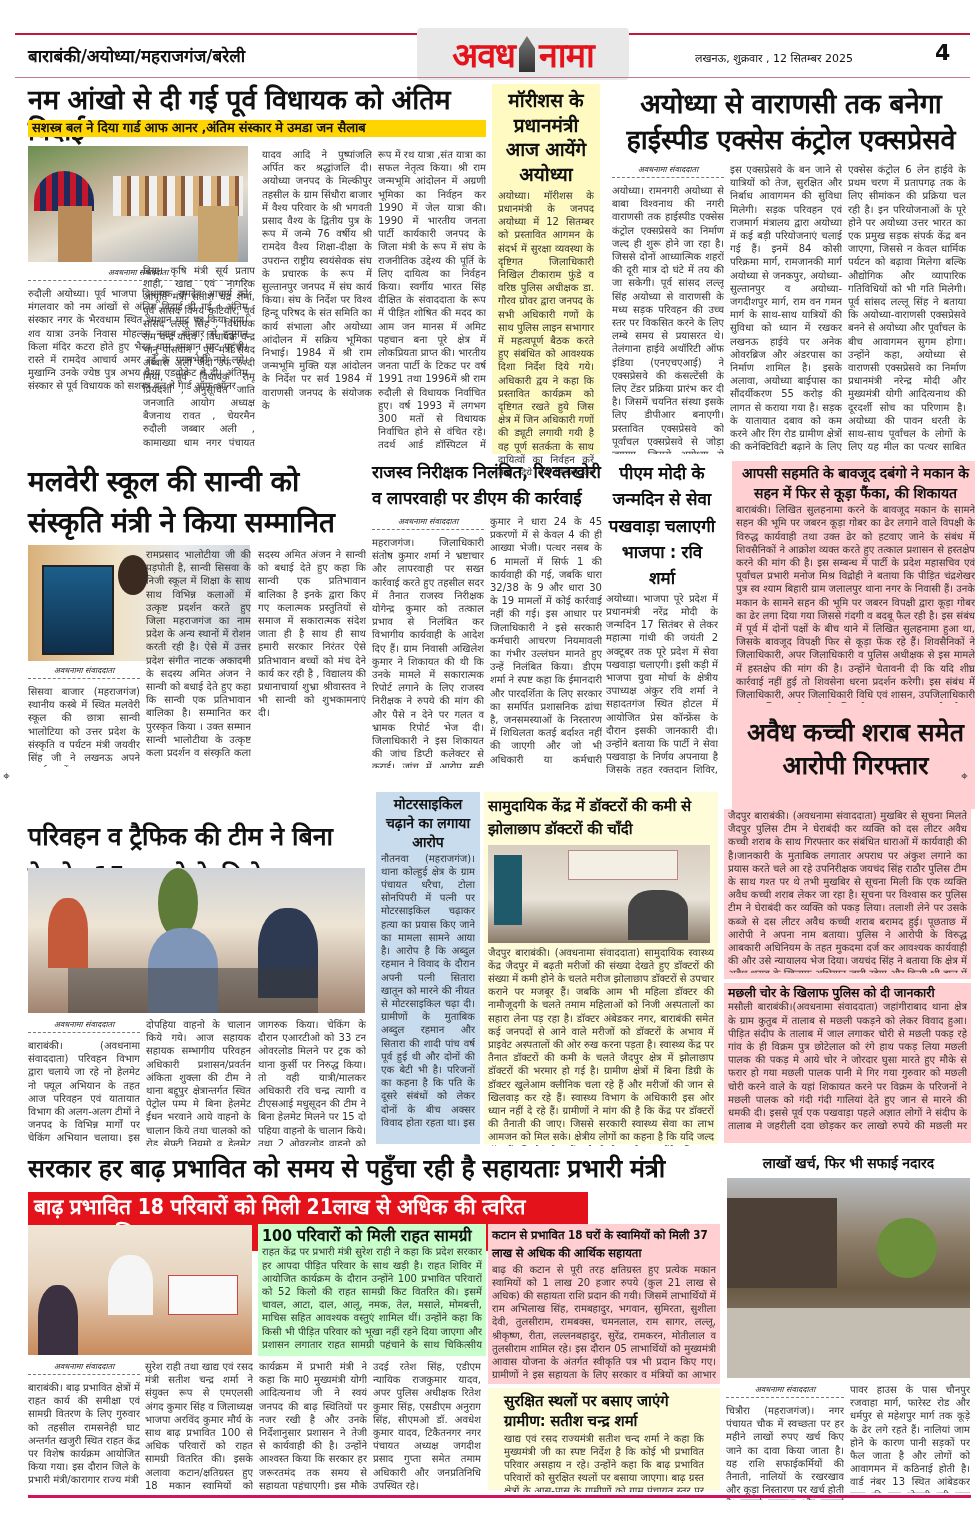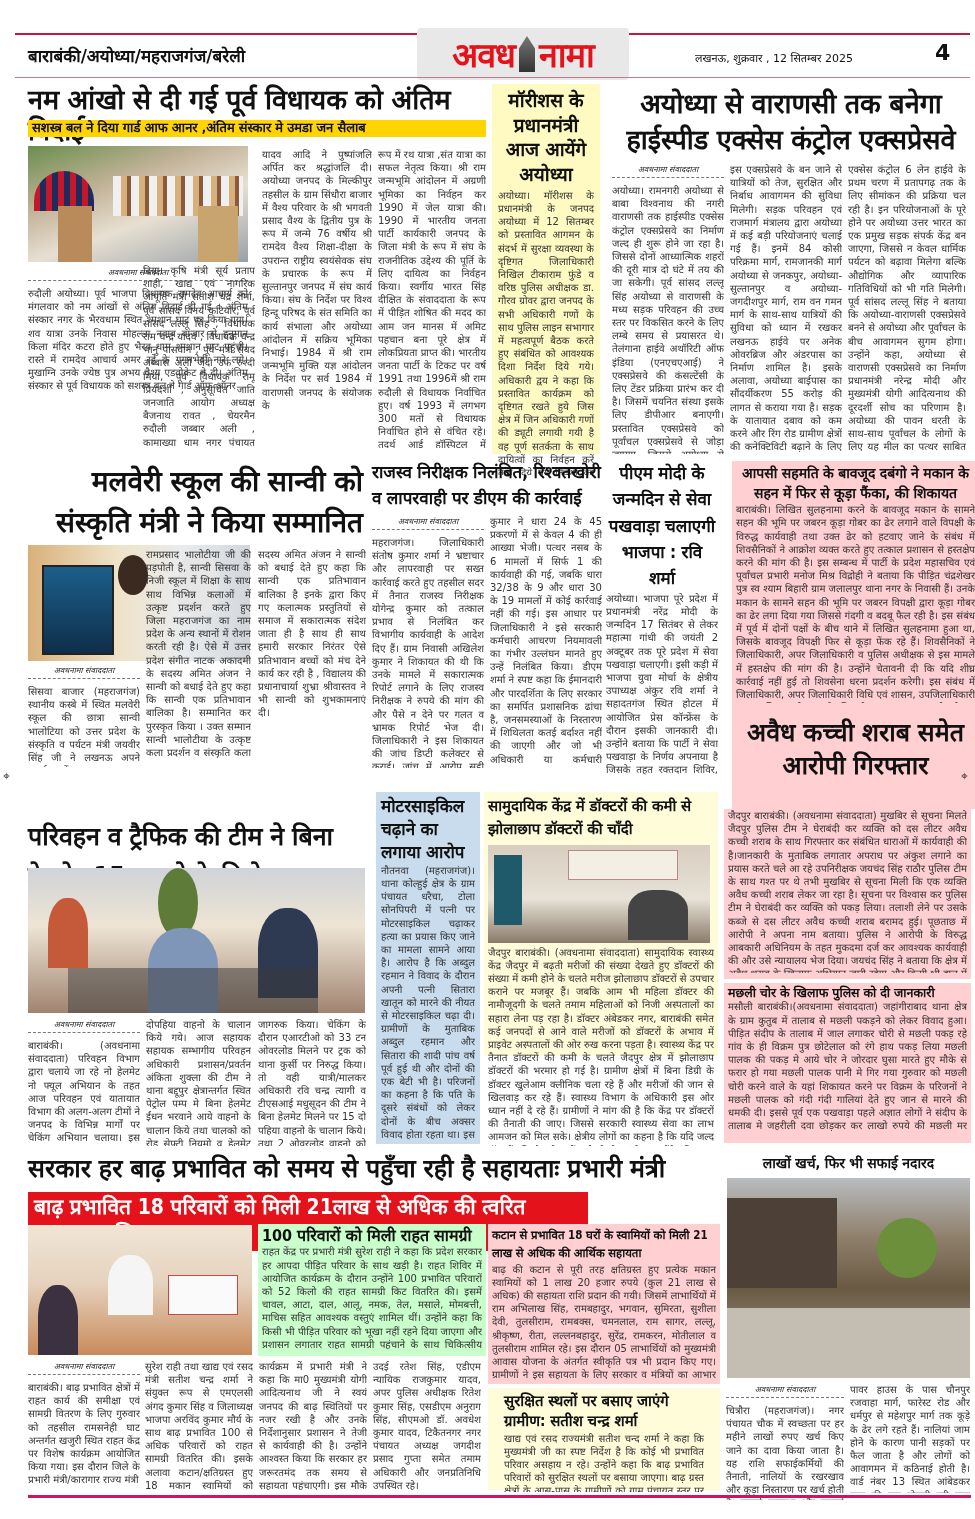--- a/index.html
+++ b/index.html
@@ -66,21 +66,21 @@
 </div>
 
 <div class="abs headline" style="left:612px;top:86px;width:358px;font-size:27px;text-align:center;line-height:1.35">अयोध्या से वाराणसी तक बनेगा हाईस्पीड एक्सेस कंट्रोल एक्सप्रेसवे</div>
 <div class="abs" style="left:612px;top:163px;width:112px">
   <div class="byline">अवधनामा संवाददाता</div>
   <div class="txt" style="height:270px">अयोध्या। रामनगरी अयोध्या से बाबा विश्वनाथ की नगरी वाराणसी तक हाईस्पीड एक्सेस कंट्रोल एक्सप्रेसवे का निर्माण जल्द ही शुरू होने जा रहा है। जिससे दोनों आध्यात्मिक शहरों की दूरी मात्र दो घंटे में तय की जा सकेगी। पूर्व सांसद लल्लू सिंह अयोध्या से वाराणसी के मध्य सड़क परिवहन की उच्च स्तर पर विकसित करने के लिए लम्बे समय से प्रयासरत थे।तेलंगाना हाईवे अथॉरिटी ऑफ इंडिया (एनएचएआई) ने एक्सप्रेसवे की कंसल्टेंसी के लिए टेंडर प्रक्रिया प्रारंभ कर दी है। जिसमें चयनित संस्था इसके लिए डीपीआर बनाएगी। प्रस्तावित एक्सप्रेसवे को पूर्वांचल एक्सप्रेसवे से जोड़ा जाएगा, जिससे अयोध्या से दिल्ली तक की कनेक्टिविटी और मजबूत होगी। लगभग 200 किलोमीटर लंबे</div>
 </div>
 <div class="abs txt" style="left:730px;top:163px;width:112px;height:290px">इस एक्सप्रेसवे के बन जाने से यात्रियों को तेज, सुरक्षित और निर्बाध आवागमन की सुविधा मिलेगी। सड़क परिवहन एवं राजमार्ग मंत्रालय द्वारा अयोध्या में कई बड़ी परियोजनाएं चलाई गई हैं। इनमें 84 कोसी परिक्रमा मार्ग, रामजानकी मार्ग अयोध्या से जनकपुर, अयोध्या-सुल्तानपुर व अयोध्या-जगदीशपुर मार्ग, राम वन गमन मार्ग के साथ-साथ यात्रियों की सुविधा को ध्यान में रखकर लखनऊ हाईवे पर अनेक ओवरब्रिज और अंडरपास का निर्माण शामिल है। इसके अलावा, अयोध्या बाईपास का सौंदर्यीकरण 55 करोड़ की लागत से कराया गया है। सड़क के यातायात दबाव को कम करने और रिंग रोड ग्रामीण क्षेत्रों की कनेक्टिविटी बढ़ाने के लिए रिंग रोड का काम प्रगति पर है। वहीं, अयोध्या-प्रयागराज ग्रीनफील्ड</div>
 <div class="abs txt" style="left:848px;top:163px;width:118px;height:290px">एक्सेस कंट्रोल 6 लेन हाईवे के प्रथम चरण में प्रतापगढ़ तक के लिए सीमांकन की प्रक्रिया चल रही है। इन परियोजनाओं के पूरे होने पर अयोध्या उत्तर भारत का एक प्रमुख सड़क संपर्क केंद्र बन जाएगा, जिससे न केवल धार्मिक पर्यटन को बढ़ावा मिलेगा बल्कि औद्योगिक और व्यापारिक गतिविधियों को भी गति मिलेगी। पूर्व सांसद लल्लू सिंह ने बताया कि अयोध्या-वाराणसी एक्सप्रेसवे बनने से अयोध्या और पूर्वांचल के बीच आवागमन सुगम होगा। उन्होंने कहा, अयोध्या से वाराणसी एक्सप्रेसवे का निर्माण प्रधानमंत्री नरेन्द्र मोदी और मुख्यमंत्री योगी आदित्यनाथ की दूरदर्शी सोच का परिणाम है। अयोध्या की पावन धरती के साथ-साथ पूर्वांचल के लोगों के लिए यह मील का पत्थर साबित होगा।</div>
 
-<div class="abs headline" style="left:28px;top:462px;width:335px;font-size:28px;text-align:right;line-height:1.45">मलवेरी स्कूल की सान्वी को संस्कृति मंत्री ने किया सम्मानित</div>
+<div class="abs headline" style="left:28px;top:462px;width:335px;font-size:28px;text-align:left;line-height:1.45">मलवेरी स्कूल की सान्वी को संस्कृति मंत्री ने किया सम्मानित</div>
 <div class="photo" style="left:28px;top:545px;width:222px;height:116px;background:linear-gradient(90deg,#d9b07a 0%,#efe2c7 40%,#e9ecef 70%,#d3d6da 100%)">
   <div style="position:absolute;left:14px;top:20px;width:72px;height:90px;background:linear-gradient(#1b5f8a,#0f2e4b);border:2px solid #222"></div>
   <div style="position:absolute;left:90px;top:10px;width:30px;height:40px;border-radius:50%;background:#3a2a20"></div>
   <div style="position:absolute;left:150px;top:8px;width:40px;height:60px;border-radius:40% 40% 0 0;background:#e6e6e6"></div>
 </div>
 <div class="abs" style="left:28px;top:664px;width:112px">
   <div class="byline">अवधनामा संवाददाता</div>
   <div class="txt" style="height:82px">सिसवा बाजार (महराजगंज) स्थानीय कस्बे में स्थित मलवेरी स्कूल की छात्रा सान्वी भालोटिया को उत्तर प्रदेश के संस्कृति व पर्यटन मंत्री जयवीर सिंह जी ने लखनऊ अपने कार्यालय में</div>
 </div>
 <div class="abs txt" style="left:146px;top:548px;width:105px;height:210px">रामप्रसाद भालोटीया जी की पड़पोती है, सान्वी सिसवा के निजी स्कूल में शिक्षा के साथ साथ विभिन्न कलाओं में उत्कृष्ट प्रदर्शन करते हुए जिला महराजगंज का नाम प्रदेश के अन्य स्थानों में रोशन करती रही है। ऐसे में उत्तर प्रदेश संगीत नाटक अकादमी के सदस्य अमित अंजन ने सान्वी को बधाई देते हुए कहा कि सान्वी एक प्रतिभावान बालिका है। सम्मानित कर पुरस्कृत किया । उक्त सम्मान सान्वी भालोटीया के उत्कृष्ट कला प्रदर्शन व संस्कृति कला के क्षेत्र में किए गए विभिन्न मंचों पर उत्कृष्ट प्रदर्शन हेतु प्रोत्साहन स्वरूप दिया गया, सान्वी</div>
@@ -122,25 +122,25 @@
   <div style="position:absolute;left:40px;top:100px;width:250px;height:45px;background:#3a3a3a;opacity:.5"></div>
 </div>
 <div class="abs" style="left:28px;top:1018px;width:112px">
   <div class="byline">अवधनामा संवाददाता</div>
   <div class="txt" style="height:105px">बाराबंकी। (अवधनामा संवाददाता) परिवहन विभाग द्वारा चलाये जा रहे नो हेलमेट नो फ्यूल अभियान के तहत आज परिवहन एवं यातायात विभाग की अलग-अलग टीमों ने जनपद के विभिन्न मार्गों पर चेकिंग अभियान चलाया। इस दौरान दर्जनो से अधिक</div>
 </div>
 <div class="abs txt" style="left:146px;top:1018px;width:105px;height:128px">दोपहिया वाहनो के चालान किये गये। आज सहायक सहायक सम्भागीय परिवहन अधिकारी प्रशासन/प्रवर्तन अंकिता शुक्ला की टीम ने थाना बद्दूपुर क्षेत्रान्तर्गत स्थित पेट्रोल पम्प मे बिना हेलमेट ईंधन भरवाने आये वाहनो के चालान किये तथा चालको को रोड सेफ्टी नियमो व हेलमेट की उपयोगिता के बारे मे बताते हुये</div>
 <div class="abs txt" style="left:258px;top:1018px;width:108px;height:128px">जागरुक किया। चेकिंग के दौरान एआरटीओ को 33 टन ओवरलोड मिलने पर ट्रक को थाना कुर्सी पर निरुद्ध किया। तो वही यात्री/मालकर अधिकारी रवि चन्द्र त्यागी व टीएसआई मधुसूदन की टीम ने बिना हेलमेट मिलने पर 15 दो पहिया वाहनो के चालान किये। तथा 2 ओवरलोड वाहनो को थाना कुर्सी मे सीज किया।</div>
 
 <div class="abs bluebg" style="left:376px;top:792px;width:104px;height:352px;padding:3px 5px">
-  <div class="headline" style="font-size:17px;line-height:1.35">मोटरसाइकिल चढ़ाने का लगाया आरोप</div>
+  <div class="headline" style="font-size:14px;text-align:center;line-height:1.35">मोटरसाइकिल चढ़ाने का लगाया आरोप</div>
   <div class="txt" style="height:278px">नौतनवा (महराजगंज)। थाना कोल्हुई क्षेत्र के ग्राम पंचायत धरैचा, टोला सोनपिपरी में पत्नी पर मोटरसाइकिल चढ़ाकर हत्या का प्रयास किए जाने का मामला सामने आया है। आरोप है कि अब्दुल रहमान ने विवाद के दौरान अपनी पत्नी सितारा खातून को मारने की नीयत से मोटरसाइकिल चढ़ा दी। ग्रामीणों के मुताबिक अब्दुल रहमान और सितारा की शादी पांच वर्ष पूर्व हुई थी और दोनों की एक बेटी भी है। परिजनों का कहना है कि पति के दूसरे संबंधों को लेकर दोनों के बीच अक्सर विवाद होता रहता था। इस बीच कोर्ट में भी दो मामले विचाराधीन हैं।सूचना पर पुलिस मौके पर पहुंच कर घायल को इलाज के लिए अस्पताल भेज दिया। थाना प्रभारी ने बताया कि मामले की जांच की जा रही है और मेडिकल रिपोर्ट के आधार पर कार्रवाई की जाएगी।</div>
 </div>
 
-<div class="abs lightyellow" style="left:484px;top:792px;width:234px;height:264px;padding:3px 4px">
+<div class="abs lightyellow" style="left:484px;top:792px;width:234px;height:352px;padding:3px 4px">
   <div class="headline" style="font-size:15px;line-height:1.55">सामुदायिक केंद्र में डॉक्टरों की कमी से झोलाछाप डॉक्टरों की चाँदी</div>
   <div class="photo" style="position:relative;width:222px;height:98px;margin:3px 0;background:linear-gradient(180deg,#d8cdbf 0%,#e8e2d8 55%,#8a7a6a 100%)">
     <div style="position:absolute;left:6px;top:10px;width:28px;height:70px;background:#1e5a6a"></div>
     <div style="position:absolute;left:80px;top:5px;width:110px;height:30px;background:#f4efe4;border:1px solid #b88"></div>
     <div style="position:absolute;left:140px;top:45px;width:60px;height:50px;background:#444;border-radius:40% 40% 0 0"></div>
   </div>
   <div class="txt" style="height:200px">जैदपुर बाराबंकी। (अवधनामा संवाददाता) सामुदायिक स्वास्थ्य केंद्र जैदपुर में बढ़ती मरीजों की संख्या देखते हुए डॉक्टरों की संख्या में कमी होने के चलते मरीज झोलाछाप डॉक्टरों से उपचार कराने पर मजबूर हैं। जबकि आम भी महिला डॉक्टर की नामौजूदगी के चलते तमाम महिलाओं को निजी अस्पतालों का सहारा लेना पड़ रहा है। डॉक्टर अंबेडकर नगर, बाराबंकी समेत कई जनपदों से आने वाले मरीजों को डॉक्टरों के अभाव में प्राइवेट अस्पतालों की ओर रुख करना पड़ता है। स्वास्थ्य केंद्र पर तैनात डॉक्टरों की कमी के चलते जैदपुर क्षेत्र में झोलाछाप डॉक्टरों की भरमार हो गई है। ग्रामीण क्षेत्रों में बिना डिग्री के डॉक्टर खुलेआम क्लीनिक चला रहे हैं और मरीजों की जान से खिलवाड़ कर रहे हैं। स्वास्थ्य विभाग के अधिकारी इस ओर ध्यान नहीं दे रहे हैं। ग्रामीणों ने मांग की है कि केंद्र पर डॉक्टरों की तैनाती की जाए। जिससे सरकारी स्वास्थ्य सेवा का लाभ आमजन को मिल सके। क्षेत्रीय लोगों का कहना है कि यदि जल्द डॉक्टरों की तैनाती नहीं हुई तो वे आंदोलन करेंगे। दिन भर मरीज परेशान होते हैं और अंततः झोलाछाप डॉक्टरों के पास जाने को विवश होते हैं। जिससे गरीब मरीजों की जेब पर भार पड़ता है।</div>
 </div>
 
 <div class="abs headline" style="left:28px;top:1155px;width:690px;font-size:25px">सरकार हर बाढ़ प्रभावित को समय से पहुँचा रही है सहायताः प्रभारी मंत्री</div>
@@ -157,21 +157,21 @@
 <div class="abs txt" style="left:145px;top:1360px;width:108px;height:130px">सुरेश राही तथा खाद्य एवं रसद मंत्री सतीश चन्द्र शर्मा ने संयुक्त रूप से एमएलसी अंगद कुमार सिंह व जिलाध्यक्ष भाजपा अरविंद कुमार मौर्य के साथ बाढ़ प्रभावित 100 से अधिक परिवारों को राहत सामग्री वितरित की। इसके अलावा कटान/क्षतिग्रस्त हुए 18 मकान स्वामियों को तात्कालिक सहायता के रूप में 21 लाख से अधिक की सहायता राशि की प्रतीकात्मक चेक प्रदान की।</div>
 <div class="abs txt" style="left:259px;top:1360px;width:108px;height:130px">कार्यक्रम में प्रभारी मंत्री ने कहा कि मा0 मुख्यमंत्री योगी आदित्यनाथ जी ने स्वयं जनपद की बाढ़ स्थितियों पर नजर रखी है और उनके निर्देशानुसार प्रशासन ने तेजी से कार्यवाही की है। उन्होंने आश्वस्त किया कि सरकार हर जरूरतमंद तक समय से सहायता पहुंचाएगी। इस मौके पर पुलिस अधीक्षक अर्पित विजयवर्गीय, जिलाध्यक्ष भाजपा अरविंद मौर्य, मुख्य विकास अधिकारी</div>
 <div class="abs txt" style="left:373px;top:1360px;width:108px;height:130px">उदई रतेश सिंह, एडीएम न्यायिक राजकुमार यादव, अपर पुलिस अधीक्षक रितेश कुमार सिंह, एसडीएम अनुराग सिंह, सीएमओ डॉ. अवधेश कुमार यादव, टिकैतनगर नगर पंचायत अध्यक्ष जगदीश प्रसाद गुप्ता समेत तमाम अधिकारी और जनप्रतिनिधि उपस्थित रहे।</div>
 
 <div class="abs greenbg" style="left:258px;top:1224px;width:228px;height:132px;padding:3px 4px">
   <div class="headline" style="font-size:16px">100 परिवारों को मिली राहत सामग्री</div>
   <div class="txt" style="height:104px">राहत केंद्र पर प्रभारी मंत्री सुरेश राही ने कहा कि प्रदेश सरकार हर आपदा पीड़ित परिवार के साथ खड़ी है। राहत शिविर में आयोजित कार्यक्रम के दौरान उन्होंने 100 प्रभावित परिवारों को 52 किलो की राहत सामग्री किट वितरित की। इसमें चावल, आटा, दाल, आलू, नमक, तेल, मसाले, मोमबत्ती, माचिस सहित आवश्यक वस्तुएं शामिल थीं। उन्होंने कहा कि किसी भी पीड़ित परिवार को भूखा नहीं रहने दिया जाएगा और प्रशासन लगातार राहत सामग्री पहुंचाने के साथ चिकित्सीय सुविधाएं भी उपलब्ध करा रहा है।</div>
 </div>
 
 <div class="abs pinkbg" style="left:488px;top:1224px;width:232px;height:160px;padding:3px 4px">
-  <div class="headline" style="font-size:11.5px;line-height:1.55">कटान से प्रभावित 18 घरों के स्वामियों को मिली 21 लाख से अधिक की आर्थिक सहायता</div>
+  <div class="headline" style="font-size:11.5px;line-height:1.55">कटान से प्रभावित 18 घरों के स्वामियों को मिली 37 लाख से अधिक की आर्थिक सहायता</div>
   <div class="txt" style="height:118px">बाढ़ की कटान से पूरी तरह क्षतिग्रस्त हुए प्रत्येक मकान स्वामियों को 1 लाख 20 हजार रुपये (कुल 21 लाख से अधिक) की सहायता राशि प्रदान की गयी। जिसमें लाभार्थियों में राम अभिलाख सिंह, रामबहादुर, भगवान, सुमिरता, सुशीला देवी, तुलसीराम, रामबक्स, चमनलाल, राम सागर, लल्लू, श्रीकृष्ण, रीता, लल्लनबहादुर, सुरेंद्र, रामकरन, मोतीलाल व तुलसीराम शामिल रहे। इस दौरान 05 लाभार्थियों को मुख्यमंत्री आवास योजना के अंतर्गत स्वीकृति पत्र भी प्रदान किए गए। ग्रामीणों ने इस सहायता के लिए सरकार व मंत्रियों का आभार जताया।</div>
 </div>
 
 <div class="abs lightyellow" style="left:488px;top:1388px;width:232px;height:102px;padding:3px 16px">
   <div class="headline" style="font-size:15px;line-height:1.35">सुरक्षित स्थलों पर बसाए जाएंगे ग्रामीण: सतीश चन्द्र शर्मा</div>
   <div class="txt" style="height:60px">खाद्य एवं रसद राज्यमंत्री सतीश चन्द शर्मा ने कहा कि मुख्यमंत्री जी का स्पष्ट निर्देश है कि कोई भी प्रभावित परिवार असहाय न रहे। उन्होंने कहा कि बाढ़ प्रभावित परिवारों को सुरक्षित स्थलों पर बसाया जाएगा। बाढ़ ग्रस्त क्षेत्रों के आस-पास के ग्रामीणों को ग्राम पंचायत स्तर पर भूमि उपलब्ध कराकर मकान निर्माण हेतु मदद दी जाएगी, ताकि भविष्य में उन्हें बार-बार इस समस्या का सामना न करना पड़े।</div>
 </div>
 
 <div class="abs headline" style="left:726px;top:1155px;width:245px;font-size:14px;text-align:center">लाखों खर्च, फिर भी सफाई नदारद</div>
 <div class="photo" style="left:727px;top:1178px;width:243px;height:200px;background:linear-gradient(180deg,#b9bcc0 0%,#8e7f6a 30%,#6a5a44 55%,#a7a29a 100%)">

